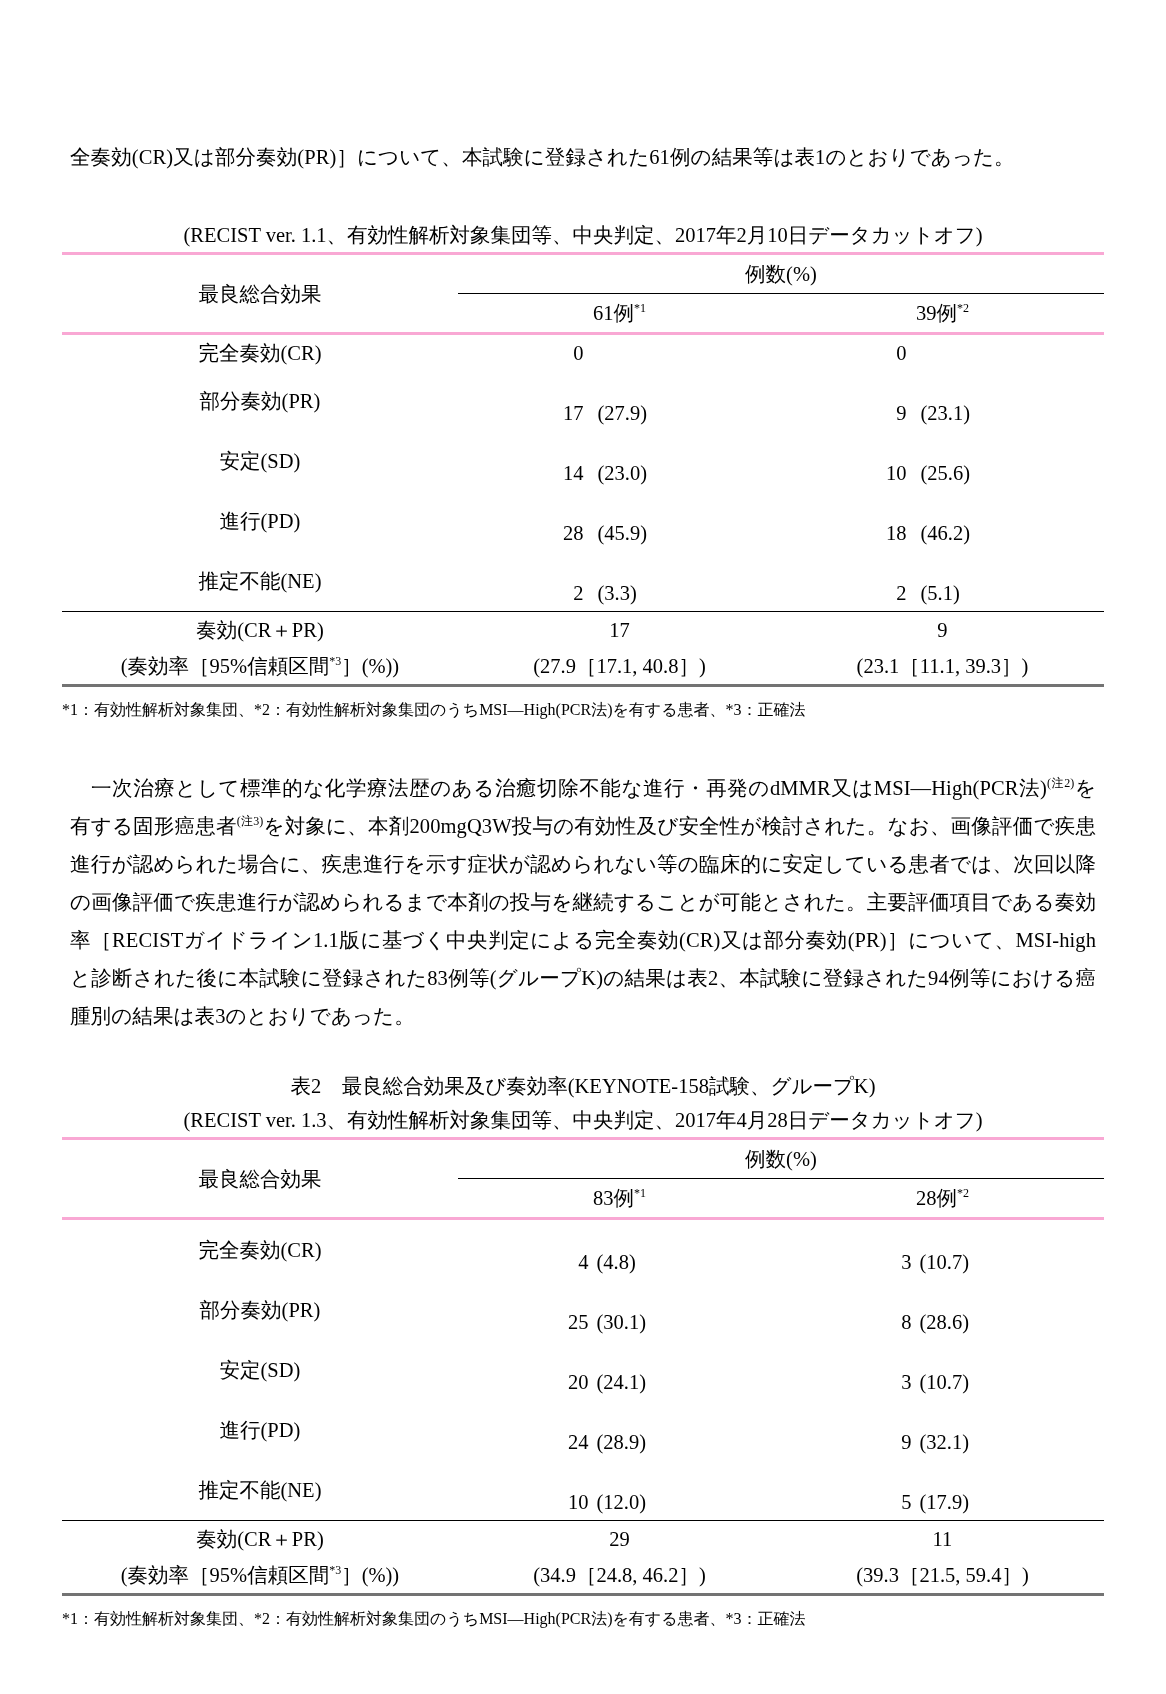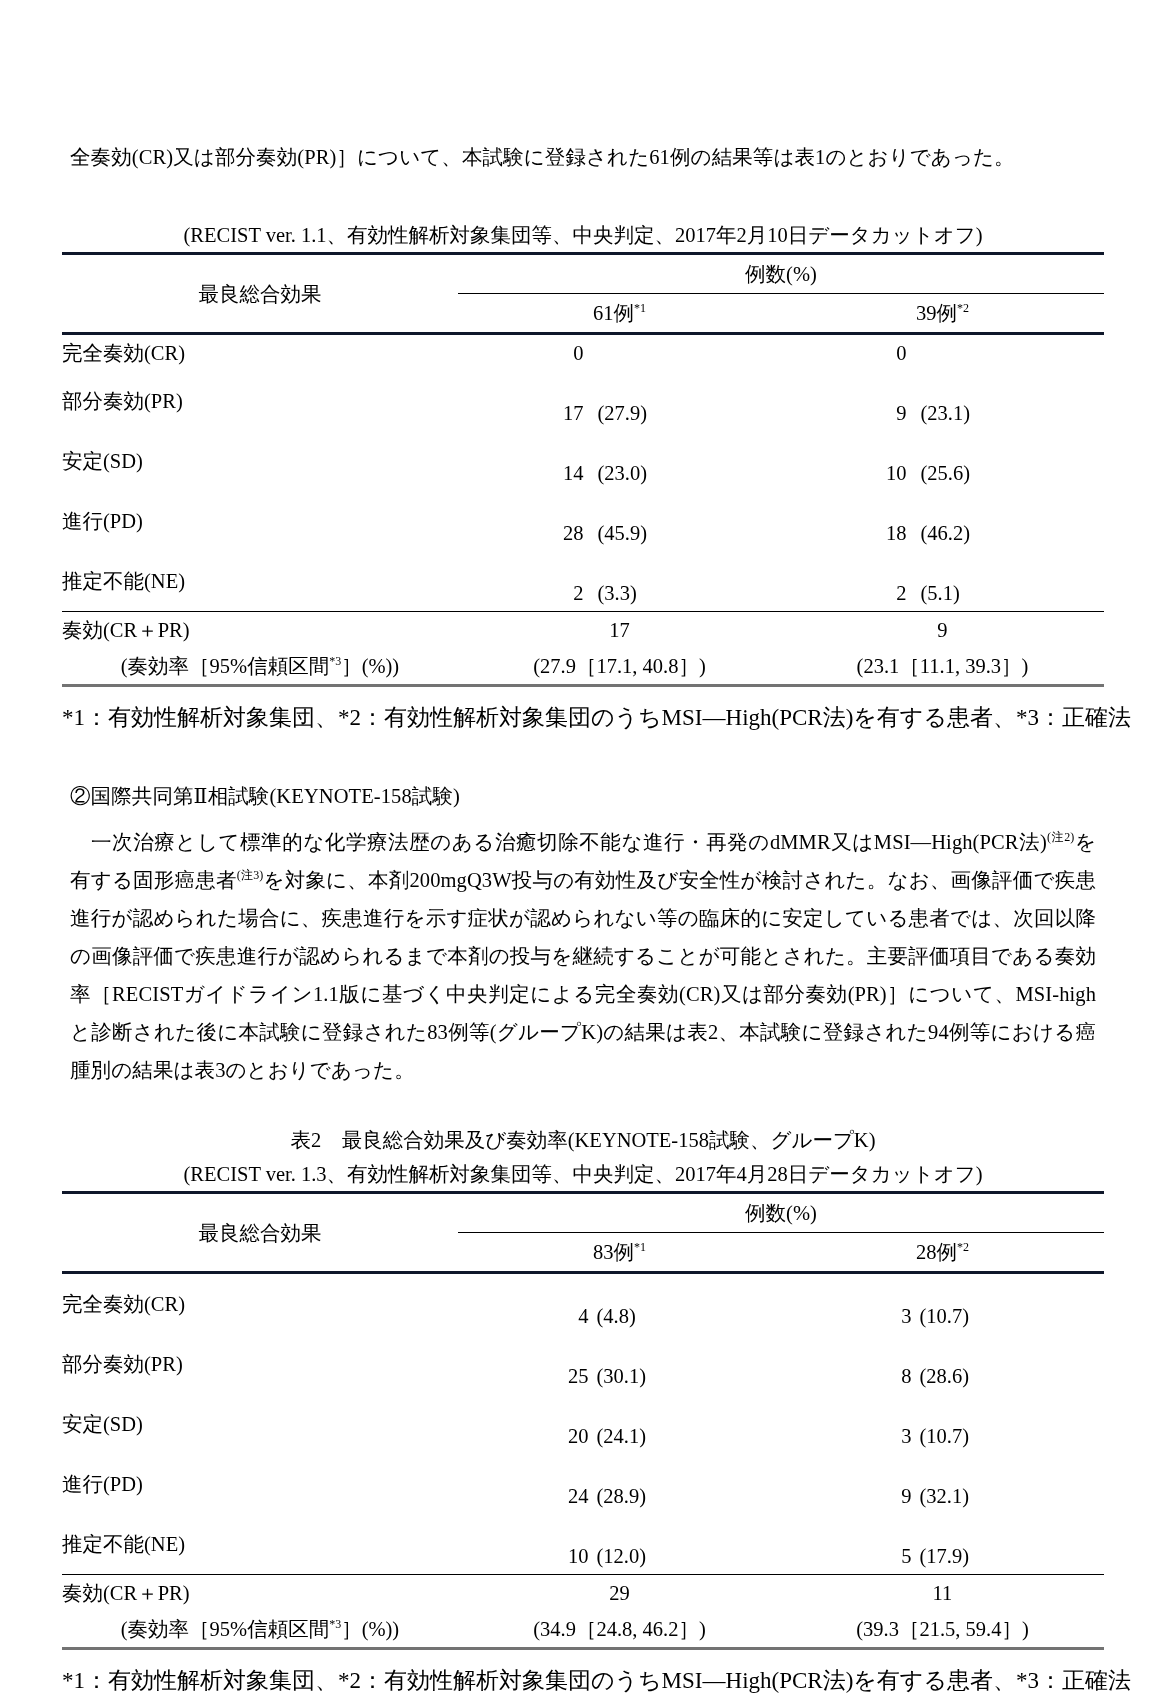--- a/index.html
+++ b/index.html
@@ -56,21 +56,21 @@
     border-collapse: collapse;
     width: 100%;
     font-size: 20.5px;
     table-layout: fixed;
   }
   table.data td, table.data th {
     padding: 0;
     font-weight: normal;
     vertical-align: middle;
   }
-  .rule-thick { border-top: 3px solid #0f172a; }
+  .rule-thick { border-top: 3px solid #f9a8d4; }
   .rule-thin  { border-top: 1.3px solid #000; }
   .rule-bottom-thick { border-bottom: 3px solid #737373; }
 
   .col-label { width: 38%; }
   .col-a { width: 31%; }
   .col-b { width: 31%; }
 
   .hdr-row td { height: 38px; }
   .hdr-label {
     text-align: center;
@@ -87,21 +87,21 @@
     line-height: 36px;
   }
   .grouprule {
     border-bottom: 1.3px solid #000;
   }
   .data-row td {
     height: 36px;
     line-height: 36px;
   }
   .cat {
-    text-align: left;
+    text-align: center;
   }
   .num {
     text-align: center;
     white-space: nowrap;
   }
   
   .numsplit {
     display: inline-block;
     white-space: nowrap;
   }
@@ -122,24 +122,24 @@
 
   .ci-row td {
     height: 36px;
     line-height: 36px;
   }
   .ci-label {
     text-align: center;
     white-space: nowrap;
   }
   .footnote {
-    font-size: 23px;
+    font-size: 16px;
     line-height: 34px;
     white-space: nowrap;
-    margin-top: 14px;
+    margin-top: 6px;
   }
 </style>
 </head>
 <body>
 
 <div class="page">
 
   <p class="body-text para-block">全奏効(CR)又は部分奏効(PR)］について、本試験に登録された61例の結果等は表1のとおりであった。</p>
 
   <div class="gap-lg"></div>
@@ -226,21 +226,20 @@
           <td class="num">(23.1［11.1, 39.3］)</td>
         </tr>
       </tbody>
     </table>
 
     <div class="footnote">*1：有効性解析対象集団、*2：有効性解析対象集団のうちMSI―High(PCR法)を有する患者、*3：正確法</div>
   </div>
 
   <div class="gap-lg"></div>
 
-  <p class="body-text para-block">②国際共同第Ⅱ相試験(KEYNOTE-158試験)</p>
 
   <p class="body-text para-block indent1">
     <span>一次治療として標準的な化学療法歴のある治癒切除不能な進行・再発のdMMR又はMSI―High(PCR法)</span><span class="sup">(注2)</span><span>を有する固形癌患者</span><span class="sup">(注3)</span><span>を対象に、本剤200mgQ3W投与の有効性及び安全性が検討された。なお、画像評価で疾患進行が認められた場合に、疾患進行を示す症状が認められない等の臨床的に安定している患者では、次回以降の画像評価で疾患進行が認められるまで本剤の投与を継続することが可能とされた。主要評価項目である奏効率［RECISTガイドライン1.1版に基づく中央判定による完全奏効(CR)又は部分奏効(PR)］について、MSI-highと診断された後に本試験に登録された83例等(グループK)の結果は表2、本試験に登録された94例等における癌腫別の結果は表3のとおりであった。</span>
   </p>
 
   <div class="gap-md"></div>
 
   <div class="table-block">
     <div class="tbl-title">表2　最良総合効果及び奏効率(KEYNOTE-158試験、グループK)</div>
     <div class="tbl-sub">(RECIST ver. 1.3、有効性解析対象集団等、中央判定、2017年4月28日データカットオフ)</div>

